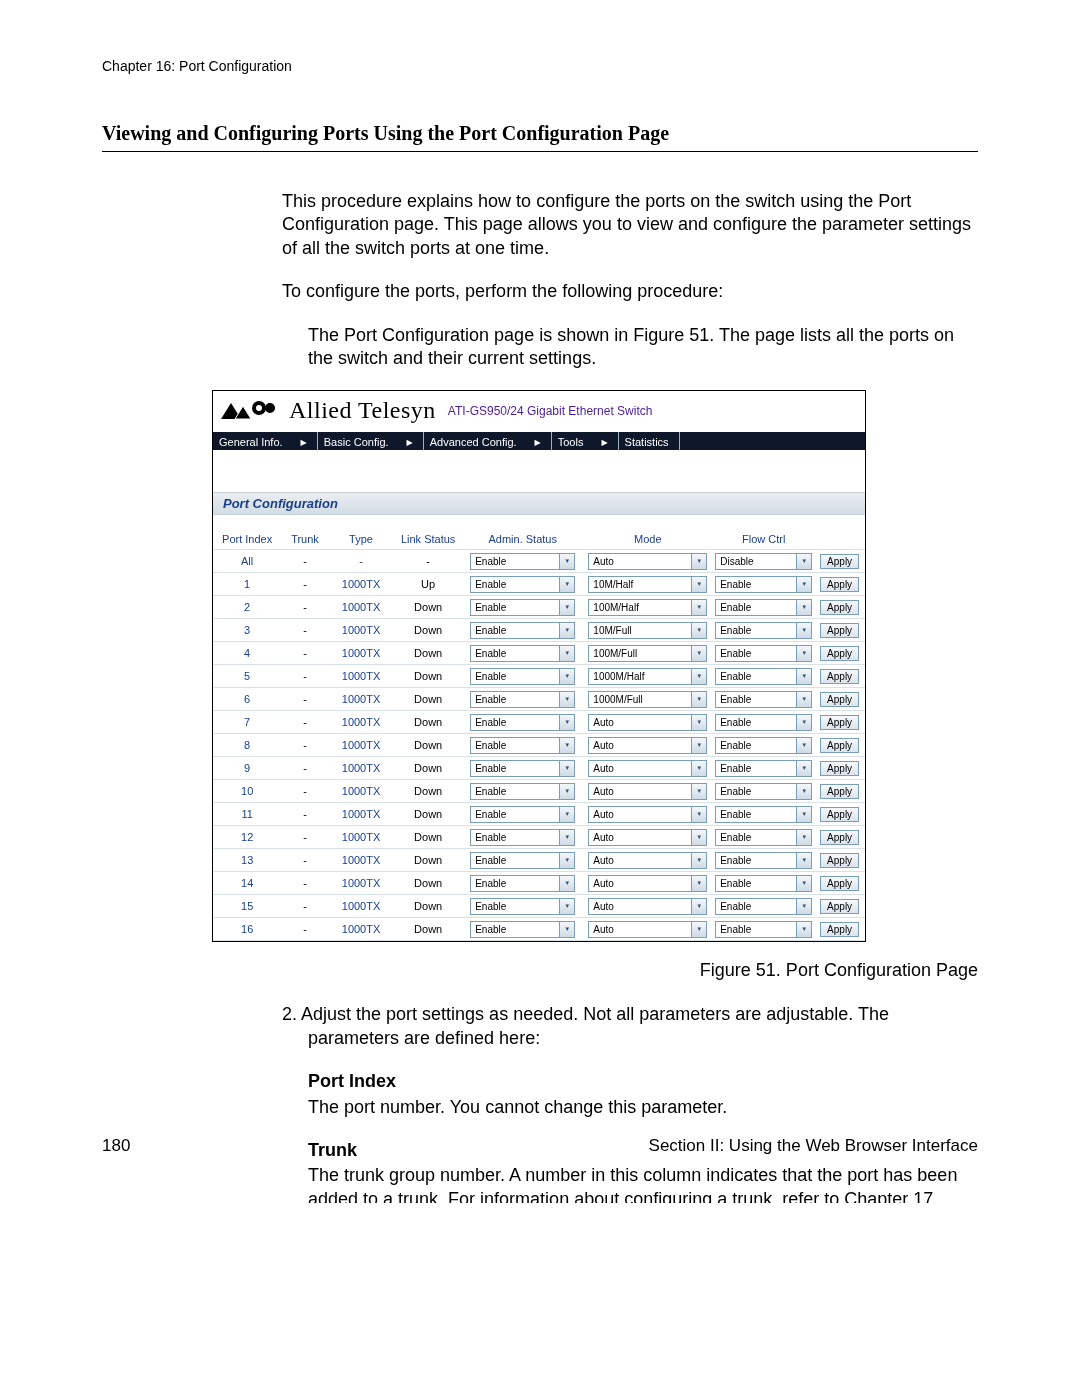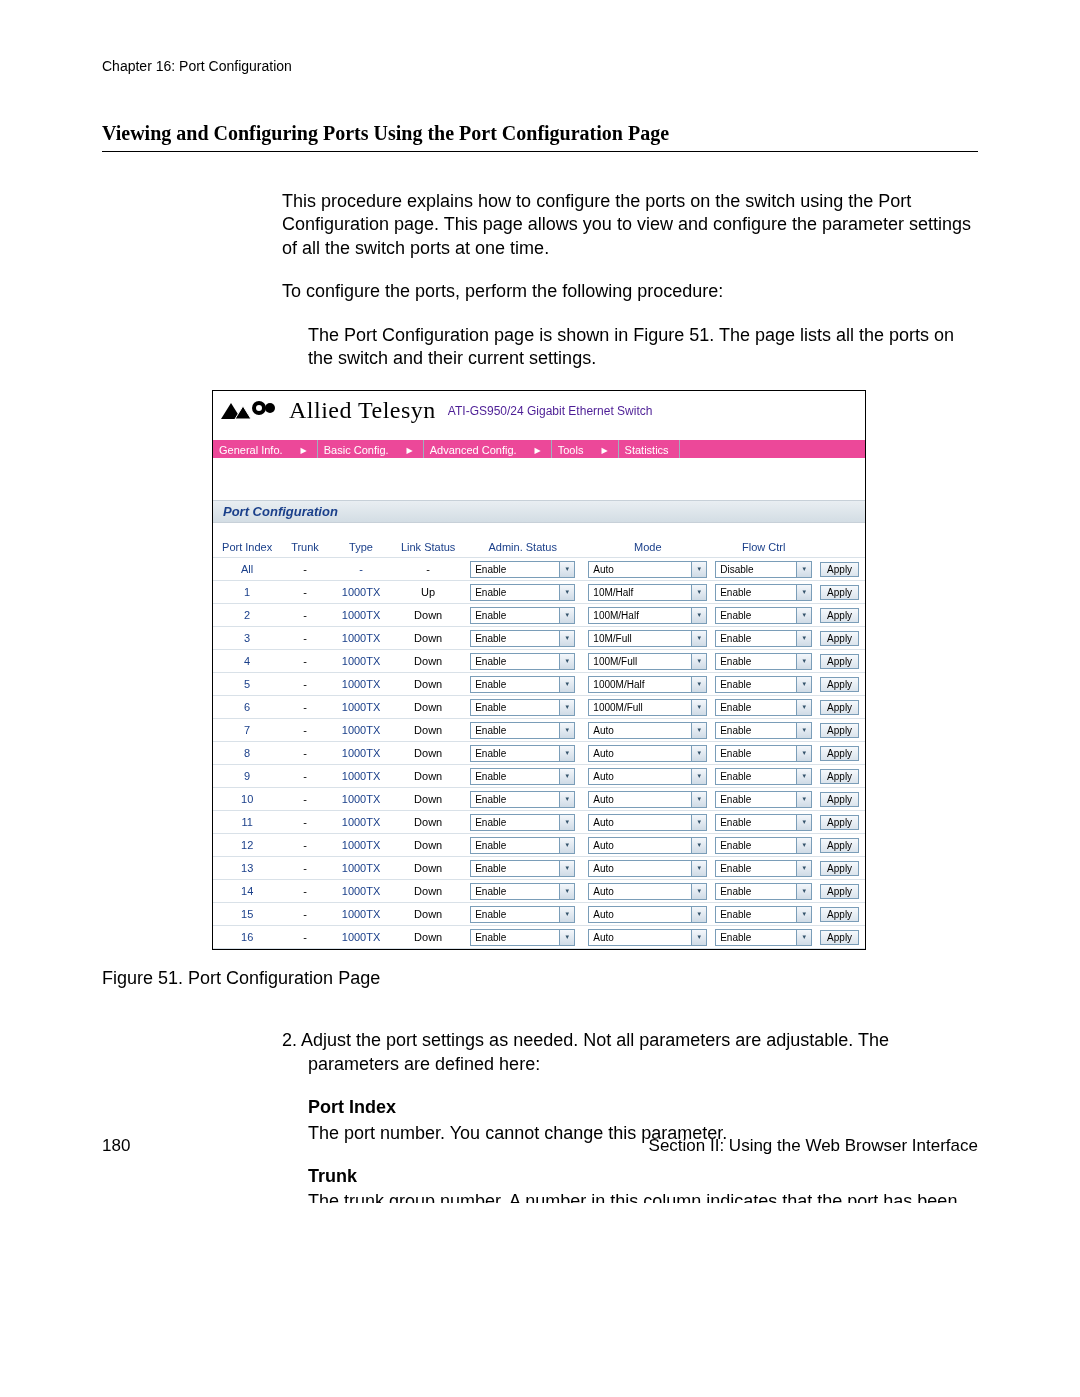--- a/index.html
+++ b/index.html
@@ -42,42 +42,42 @@
   .screenshot {
     margin: 0 0 18px 110px;
     border: 1px solid #000;
     width: 652px;
     background: #ffffff;
     font-size: 11px;
   }
   .logo-row {
     display: flex;
     align-items: center;
-    padding: 6px 8px 16px 8px;
+    padding: 6px 8px 8px 8px;
   }
   .logo-glyph {
     display: flex;
     align-items: center;
     margin-right: 10px;
   }
   .logo-glyph svg { display: block; }
   .logo-text {
     font-family: "Times New Roman", Times, serif;
     font-size: 24px;
     letter-spacing: 0.5px;
     color: #000;
     margin-right: 12px;
   }
   .device-text {
     font-size: 12px;
     color: #4c1d95;
   }
   .menubar {
     display: flex;
-    background: #ec4899;
+    background: #0f172a;
     color: #ffffff;
     font-size: 11px;
     height: 18px;
     align-items: stretch;
   }
   .menubar .mitem {
     padding: 2px 10px 0 6px;
     border-right: 1px solid #9db0bd;
     display: flex;
     align-items: center;
@@ -146,23 +146,23 @@
   }
   .apply-btn {
     display: inline-block;
     border: 1px solid #7a9db8;
     background: linear-gradient(#f6f9fc,#dbe4ec);
     font-size: 10px;
     padding: 1px 6px;
     color: #000;
   }
   .figure-caption {
-    text-align: left;
+    text-align: right;
     font-size: 18px;
-    margin: 12px 0 40px 0;
+    margin: 12px 0 22px 0;
   }
   .param-title { font-weight: bold; margin-bottom: 2px; }
   .param-block { margin-bottom: 20px; }
 
   .footer {
     position: absolute;
     bottom: 47px;
     left: 102px;
     right: 102px;
     display: flex;

